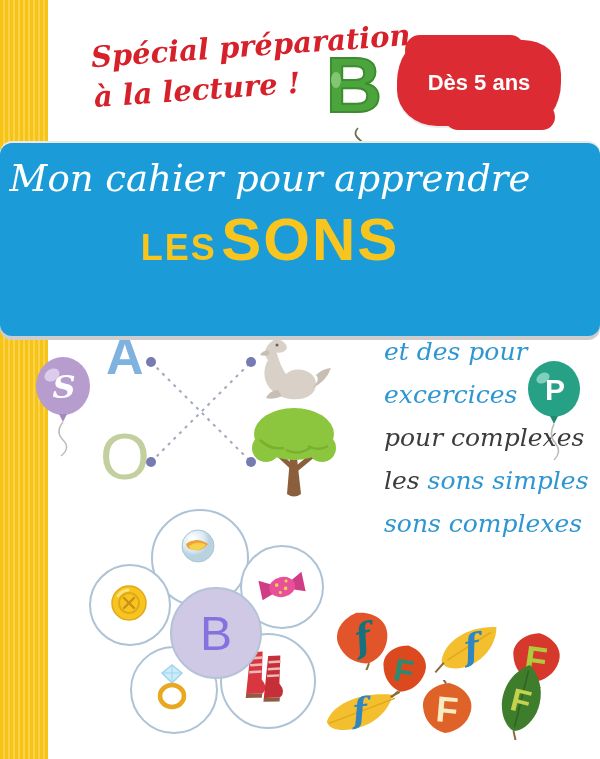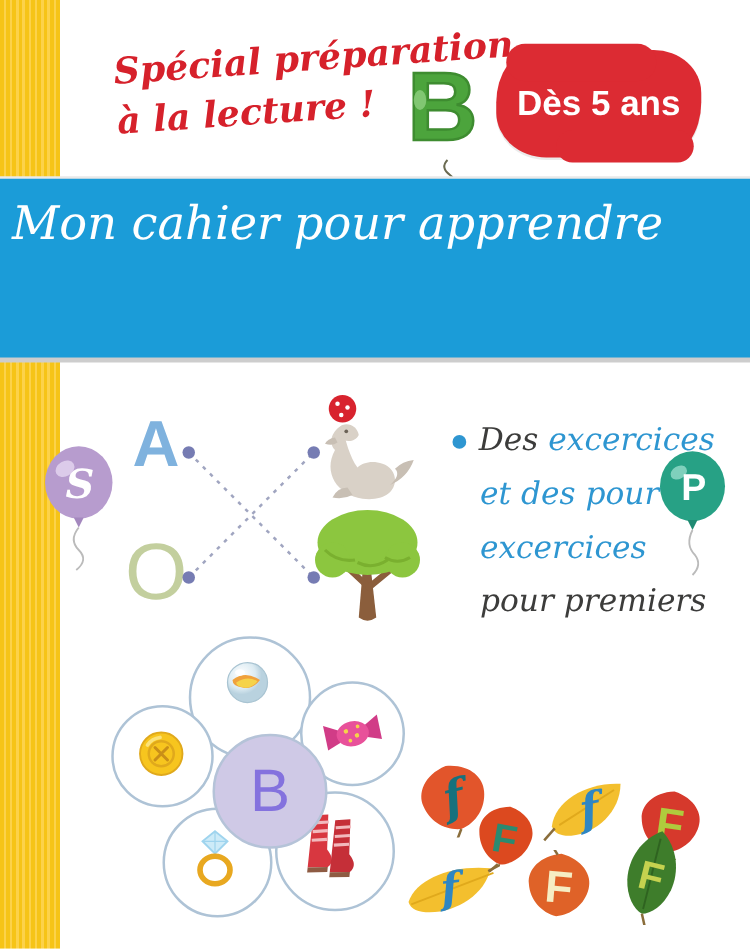--- a/index.html
+++ b/index.html
@@ -17,25 +17,25 @@
     font-family:"DejaVu Serif",serif;font-style:italic;font-weight:bold;
     transform:rotate(-4deg);line-height:40px;font-size:29px;}
   .badge{position:absolute;left:397px;top:40px;width:164px;height:86px;z-index:2;
     background:#DC2B33;border-radius:30px 38px 32px 40px / 42px 34px 44px 36px;
     display:flex;align-items:center;justify-content:center;
     box-shadow:0 2px 0 rgba(0,0,0,.08);}
   .badge:before{content:"";position:absolute;left:8px;top:-5px;width:120px;height:30px;
     background:#DC2B33;border-radius:20px;}
   .badge:after{content:"";position:absolute;right:6px;bottom:-4px;width:110px;height:26px;
     background:#DC2B33;border-radius:20px;}
-  .badge span{position:relative;z-index:1;color:#fff;font-size:28px;font-weight:bold;}
+  .badge span{position:relative;z-index:1;color:#fff;font-size:22px;font-weight:bold;}
   .balloon-b{position:absolute;left:314px;top:46px;z-index:2;}
   
-  .banner{position:absolute;left:0;top:143px;width:600px;height:143px;z-index:3;
-    background:#1B9CD8;box-shadow:0 4px 0 #cdcdcd,0 -2px 0 #e9e9e9;}
+  .banner{position:absolute;left:0;top:143px;width:600px;height:193px;z-index:3;
+    background:#1B9CD8;box-shadow:0 4px 0 #cdcdcd,0 -2px 0 #e9e9e9;border-radius:12px;}
   .banner-script{position:absolute;left:0;top:14px;width:540px;text-align:center;
     color:#fff;font-family:"DejaVu Serif",serif;font-style:italic;font-size:37px;}
   .banner-title{position:absolute;left:0;top:62px;width:540px;text-align:center;
     color:#F7C51E;font-weight:800;}
   .banner-title .les{font-size:36px;letter-spacing:2px;}
   .banner-title .sons{font-size:60px;letter-spacing:2px;}
   
   .letter-a{position:absolute;left:106px;top:326px;font-size:52px;font-weight:bold;color:#7FB2DE;z-index:2;}
   .letter-o{position:absolute;left:100px;top:420px;font-size:64px;font-weight:normal;color:#C3CF9E;z-index:2;}
   .match-lines{position:absolute;left:138px;top:348px;z-index:2;}
@@ -77,20 +77,24 @@
     <path d="M44,82 q-6,6 2,12 q8,6 -2,12" fill="none" stroke="#6b6b52" stroke-width="1.6"></path>
   </svg>
 </div>
 
 <div class="badge">
   <span>Dès 5 ans</span>
 </div>
 
 <div class="banner">
   <div class="banner-script">Mon cahier pour apprendre</div>
+  <div class="banner-title">
+    <span class="les">LES</span>
+    <span class="sons">SONS</span>
+  </div>
 </div>
 
 <div class="art" style="left:34px;top:356px;">
   <svg width="64" height="104" viewBox="0 0 64 104">
     <ellipse cx="29" cy="30" rx="27" ry="29" fill="#B79CCE"></ellipse>
     <ellipse cx="18" cy="19" rx="8" ry="6" fill="#DCCBEA" transform="rotate(-30 18 19)"></ellipse>
     <polygon points="25,58 33,58 29,66" fill="#A488BE"></polygon>
     <text x="30" y="42" text-anchor="middle" font-family="DejaVu Serif,serif" font-style="italic" font-size="32" font-weight="bold" fill="#fff">S</text>
     <path d="M29,66 q-8,10 0,18 q8,8 -2,16" fill="none" stroke="#BBB" stroke-width="1.5"></path>
   </svg>
@@ -131,24 +135,25 @@
     <path d="M43,62 L28,48" stroke="#8B5E3C" stroke-width="5" stroke-linecap="round"></path>
     <path d="M45,64 L62,50" stroke="#8B5E3C" stroke-width="5" stroke-linecap="round"></path>
     <ellipse cx="44" cy="28" rx="40" ry="26" fill="#8CC63F"></ellipse>
     <circle cx="16" cy="42" r="14" fill="#8CC63F"></circle>
     <circle cx="72" cy="42" r="14" fill="#8CC63F"></circle>
     <path d="M10,34 q10,10 24,8 M36,44 q12,6 24,-2 M58,40 q10,6 20,0" stroke="#7AB02F" stroke-width="2.5" fill="none"></path>
   </svg>
 </div>
 
 <div class="pitch">
-  <div class="pitch-line first"><span class="bullet"></span><span class="dark">Des </span><span class="blue">excercices</span></div>
   <div class="pitch-line"><span class="blue">et des pour</span></div>
   <div class="pitch-line"><span class="blue">excercices</span></div>
-  <div class="pitch-line"><span class="dark">pour premiers</span></div>
+  <div class="pitch-line"><span class="dark">pour complexes</span></div>
+  <div class="pitch-line"><span class="dark">les </span><span class="blue">sons simples</span></div>
+  <div class="pitch-line"><span class="blue">sons complexes</span></div>
 </div>
 
 <div class="art" style="left:526px;top:358px;z-index:2;">
   <svg width="60" height="106" viewBox="0 0 60 106">
     <ellipse cx="28" cy="31" rx="26" ry="28" fill="#27A185"></ellipse>
     <ellipse cx="17" cy="20" rx="7" ry="5" fill="#7FD0BC" transform="rotate(-30 17 20)"></ellipse>
     <polygon points="24,58 32,58 28,66" fill="#1E8A72"></polygon>
     <text x="29" y="42" text-anchor="middle" font-family="Liberation Sans,sans-serif" font-size="30" font-weight="bold" fill="#fff">P</text>
     <path d="M28,66 q-6,12 2,20 q6,8 -2,16" fill="none" stroke="#BBB" stroke-width="1.5"></path>
   </svg>

